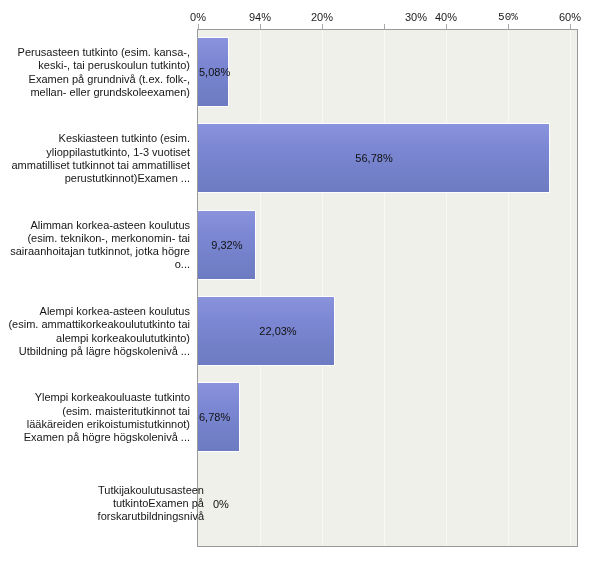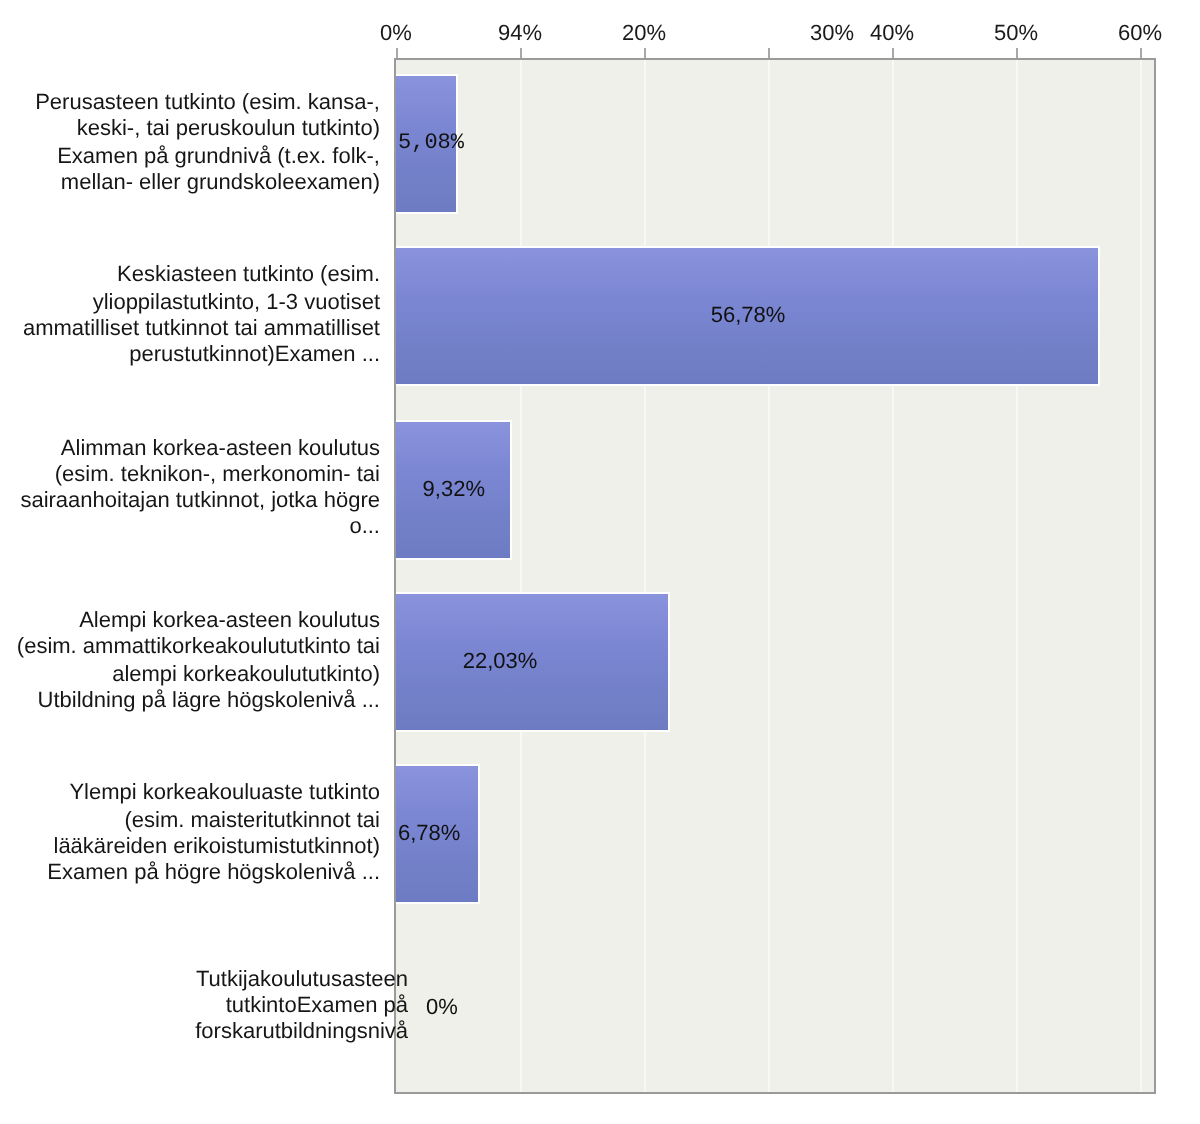--- a/index.html
+++ b/index.html
@@ -124,62 +124,62 @@
       <div class="tick-label" style="left: 198px;">0%</div>
       <div class="tick-mark" style="left: 198px;"></div>
       <div class="tick-label" style="left: 260px;">94%</div>
       <div class="tick-mark" style="left: 260px;"></div>
       <div class="tick-label" style="left: 322px;">20%</div>
       <div class="tick-mark" style="left: 322px;"></div>
       <div class="tick-label" style="left: 384px; margin-left: 32px;">30%</div>
       <div class="tick-mark" style="left: 384px;"></div>
       <div class="tick-label" style="left: 446px;">40%</div>
       <div class="tick-mark" style="left: 446px;"></div>
-      <div class="tick-label" style="left: 508px;">50%</div>
+      <div class="tick-label" style="left: 508px; font-family: Liberation Mono, monospace;">50%</div>
       <div class="tick-mark" style="left: 508px;"></div>
       <div class="tick-label" style="left: 570px; text-align: right;">60%</div>
       <div class="tick-mark" style="left: 570px;"></div>
     </div>
 
   <div class="plot" id="plot-area">
       <div class="gridline" style="left: 62px;"></div>
       <div class="gridline" style="left: 124px;"></div>
       <div class="gridline" style="left: 186px;"></div>
       <div class="gridline" style="left: 248px;"></div>
       <div class="gridline" style="left: 310px;"></div>
       <div class="gridline" style="left: 372px;"></div>
     </div>
 
   <div id="rows-layer">
       <div class="row" style="top: 29px; height: 86.3333px;">
         <div class="cat-label">Perusasteen tutkinto (esim. kansa-, keski-, tai peruskoulun tutkinto) Examen på grundnivå (t.ex. folk-, mellan- eller grundskoleexamen)</div>
         <div class="bar-wrap">
           <div class="bar" style="width: 31.496px;"></div>
-          <div class="bar-value" style="left: 1px; font-family: Liberation Mono, monospace;">5,08%</div>
+          <div class="bar-value" style="left: 1px;">5,08%</div>
         </div>
       </div>
       <div class="row" style="top: 115.333px; height: 86.3333px;">
         <div class="cat-label">Keskiasteen tutkinto (esim. ylioppilastutkinto, 1-3 vuotiset ammatilliset tutkinnot tai ammatilliset perustutkinnot)Examen ...</div>
         <div class="bar-wrap">
           <div class="bar" style="width: 352.036px;"></div>
           <div class="bar-value" style="left: 176.018px; transform: translate(-50%, -50%);">56,78%</div>
         </div>
       </div>
       <div class="row" style="top: 201.667px; height: 86.3333px;">
         <div class="cat-label">Alimman korkea-asteen koulutus (esim. teknikon-, merkonomin- tai sairaanhoitajan tutkinnot, jotka högre o...</div>
         <div class="bar-wrap">
           <div class="bar" style="width: 57.784px;"></div>
           <div class="bar-value" style="left: 28.892px; transform: translate(-50%, -50%);">9,32%</div>
         </div>
       </div>
       <div class="row" style="top: 288px; height: 86.3333px;">
         <div class="cat-label">Alempi korkea-asteen koulutus (esim. ammattikorkeakoulututkinto tai alempi korkeakoulututkinto) Utbildning på lägre högskolenivå ...</div>
         <div class="bar-wrap">
           <div class="bar" style="width: 136.586px;"></div>
-          <div class="bar-value" style="left: 52px; transform: translate(-50%, -50%);">22,03%</div>
+          <div class="bar-value" style="left: 80px; transform: translate(-50%, -50%);">22,03%</div>
         </div>
       </div>
       <div class="row" style="top: 374.333px; height: 86.3333px;">
         <div class="cat-label">Ylempi korkeakouluaste tutkinto (esim. maisteritutkinnot tai lääkäreiden erikoistumistutkinnot) Examen på högre högskolenivå ...</div>
         <div class="bar-wrap">
           <div class="bar" style="width: 42.036px;"></div>
           <div class="bar-value" style="left: 1px;">6,78%</div>
         </div>
       </div>
       <div class="row" style="top: 460.667px; height: 86.3333px; margin-left: 14px;">

